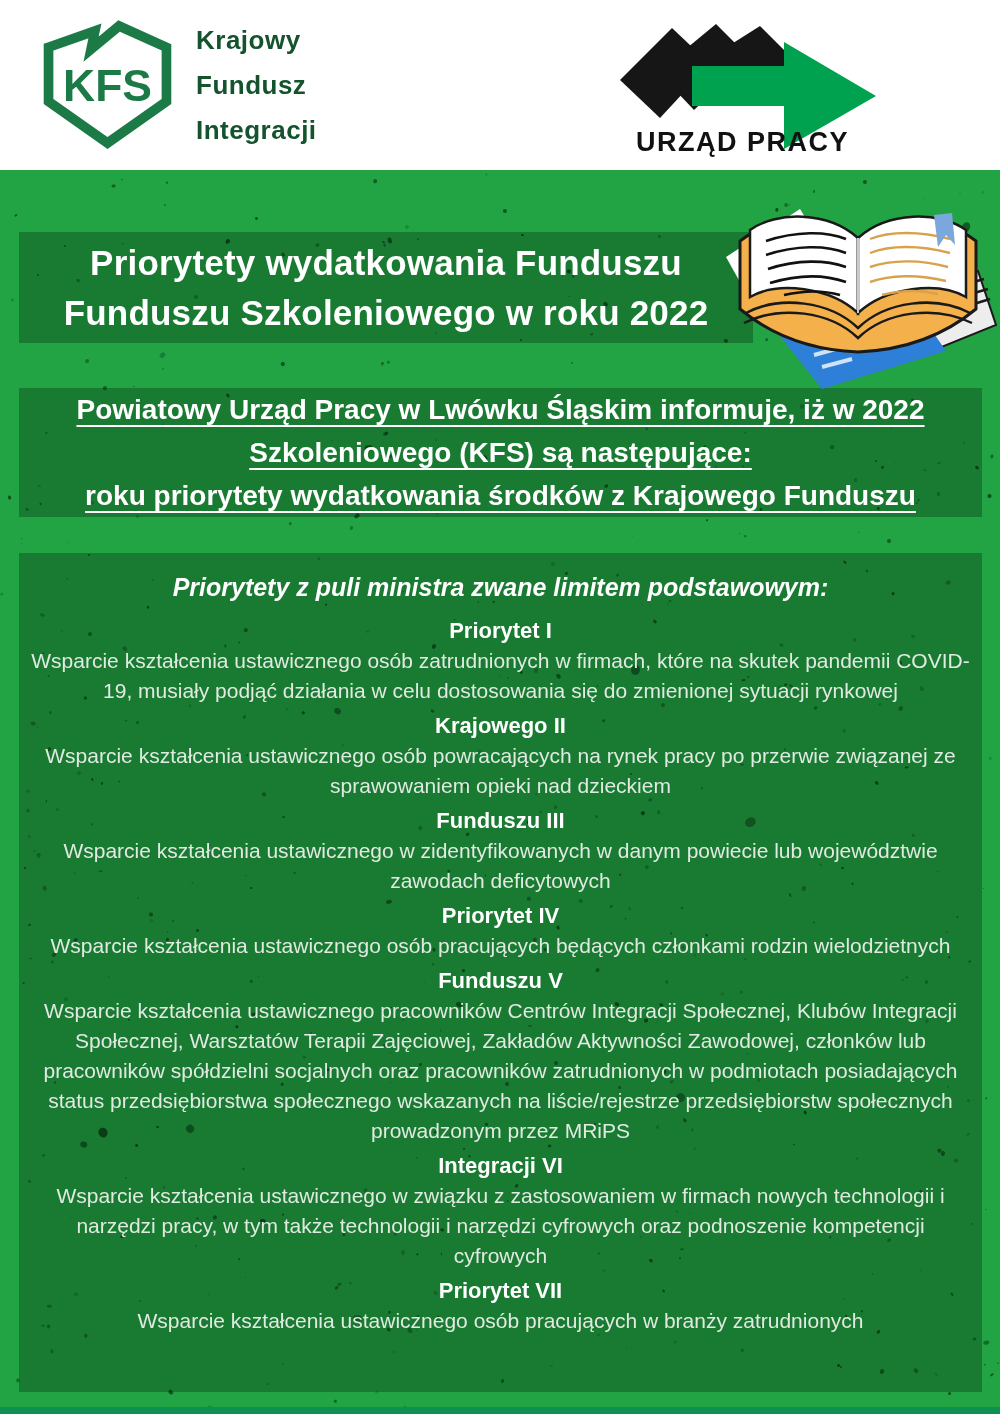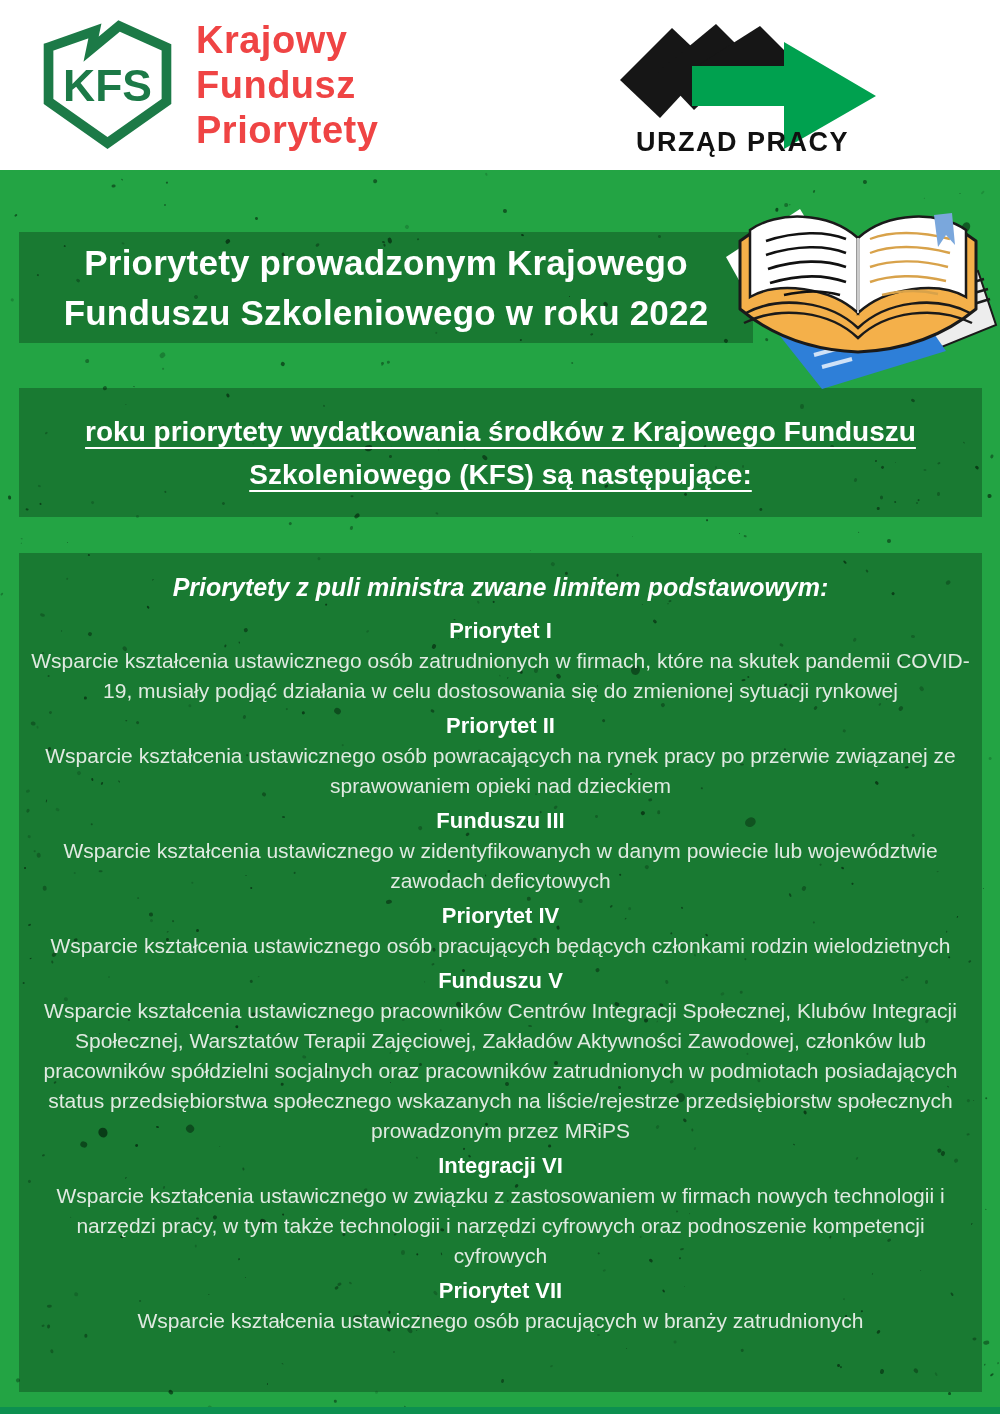--- a/index.html
+++ b/index.html
@@ -4,22 +4,22 @@
 <style>
   html,body{margin:0;padding:0;background:#555;}
   .page{
     position:relative;width:1000px;height:1414px;overflow:hidden;
     font-family:"Liberation Sans",sans-serif;background:#23a444;margin:0 auto;
   }
   
   .header{position:absolute;top:0;left:0;width:1000px;height:170px;background:#ffffff;z-index:3;}
   .kfs-logo{position:absolute;left:35px;top:14px;width:145px;height:140px;}
   .kfs-wordmark{
-    position:absolute;left:196px;top:18px;color:#ef4444;font-weight:bold;
-    font-size:38px;line-height:45px;letter-spacing:0.5px;
+    position:absolute;left:196px;top:18px;color:#14532d;font-weight:bold;
+    font-size:26px;line-height:45px;letter-spacing:0.5px;
   }
   .up-logo{position:absolute;left:608px;top:8px;width:292px;height:155px;}
   
   .green-area{position:absolute;left:0;top:170px;width:1000px;height:1244px;overflow:hidden;z-index:0;}
   .speck{position:absolute;background:#062e10;border-radius:50%;}
   
   .panel{background:rgba(0,10,2,0.27);position:absolute;z-index:1;}
   .title-panel{
     left:19px;top:232px;width:734px;height:111px;
     display:flex;flex-direction:column;justify-content:center;align-items:center;
@@ -59,21 +59,21 @@
   <div class="header">
 
     <svg class="kfs-logo" viewBox="0 0 150 140">
       <path d="M14,32 L62,15 L58,34 L87,10 L136,32 L136,88 L75,131 L14,88 Z" fill="none" stroke="#1c7a47" stroke-width="10" stroke-linejoin="miter"></path>
       <text x="75" y="88" text-anchor="middle" font-size="46" font-weight="bold" fill="#1c7a47" font-family="Liberation Sans, sans-serif">KFS</text>
     </svg>
 
     <div class="kfs-wordmark">
       <div>Krajowy</div>
       <div>Fundusz</div>
-      <div>Priorytety</div>
+      <div>Integracji</div>
     </div>
 
     <svg class="up-logo" viewBox="0 0 292 155">
       <polygon points="12,72 64,20 102,56 52,110" fill="#161616"></polygon>
       <polygon points="50,64 108,16 142,50 86,102" fill="#161616"></polygon>
       <polygon points="92,56 152,18 186,52 128,96" fill="#161616"></polygon>
       <polygon points="84,58 176,58 176,34 268,88 176,141 176,98 84,98" fill="#00a14f"></polygon>
       <text x="28" y="143" font-size="27" font-weight="bold" letter-spacing="1.5" fill="#111111" font-family="Liberation Sans, sans-serif">URZĄD PRACY</text>
     </svg>
   </div>
@@ -595,21 +595,21 @@
       <div class="speck" style="width: 3.1px; height: 1.9px; left: 28px; top: 754px; opacity: 0.58; transform: rotate(159deg);"></div>
       <div class="speck" style="width: 3.9px; height: 5.5px; left: 388px; top: 68px; opacity: 0.69; transform: rotate(162deg);"></div>
       <div class="speck" style="width: 1.9px; height: 2.4px; left: 246px; top: 584px; opacity: 0.56; transform: rotate(80deg);"></div>
       <div class="speck" style="width: 1.5px; height: 1.9px; left: 575px; top: 964px; opacity: 0.48; transform: rotate(102deg);"></div>
       <div class="speck" style="width: 1px; height: 0.8px; left: 886px; top: 529px; opacity: 0.62; transform: rotate(157deg);"></div>
       <div class="speck" style="width: 2.9px; height: 3.7px; left: 441px; top: 1058px; opacity: 0.65; transform: rotate(103deg);"></div>
       <div class="speck" style="width: 1.1px; height: 1.1px; left: 626px; top: 1178px; opacity: 0.45; transform: rotate(169deg);"></div>
     </div>
 
   <div class="panel title-panel">
-    <div class="title-line">Priorytety prowadzonym Krajowego</div>
+    <div class="title-line">Priorytety wydatkowania Funduszu</div>
     <div class="title-line">Funduszu Szkoleniowego w roku 2022</div>
   </div>
 
   <svg class="book-illustration" viewBox="0 0 282 212">
 
     <g>
       <polygon points="8,74 82,26 122,92 46,142" fill="#ffffff"></polygon>
       <path d="M22,78 L66,50" stroke="#9fc0e8" stroke-width="3" fill="none"></path>
       <path d="M28,92 L72,62" stroke="#9fc0e8" stroke-width="3" fill="none"></path>
     </g>
@@ -647,30 +647,31 @@
       <path d="M152,84 C172,77 202,76 230,84" stroke="#d8a24a" stroke-width="2.4" fill="none"></path>
       <path d="M152,99 C172,92 200,91 228,98" stroke="#d8a24a" stroke-width="2.4" fill="none"></path>
       <path d="M164,112 C184,107 204,107 220,111" stroke="#d8a24a" stroke-width="2.4" fill="none"></path>
 
       <polygon points="216,32 234,30 237,62 228,52 220,64" fill="#7aa7dc"></polygon>
       <path d="M140,55 L140,130" stroke="#cccccc" stroke-width="2" fill="none"></path>
     </g>
   </svg>
 
   <div class="panel intro-panel">
+    <div class="intro-line">Powiatowy Urząd Pracy w Lwówku Śląskim informuje, iż w 2022</div>
+    <div class="intro-line">Szkoleniowego (KFS) są następujące:</div>
     <div class="intro-line">roku priorytety wydatkowania środków z Krajowego Funduszu</div>
-    <div class="intro-line">Szkoleniowego (KFS) są następujące:</div>
   </div>
 
   <div class="panel content-panel">
     <div class="section-heading">Priorytety z puli ministra zwane limitem podstawowym:</div>
     <div id="priority-list">
         <div class="priority-label">Priorytet I</div>
         <div class="priority-text">Wsparcie kształcenia ustawicznego osób zatrudnionych w firmach, które na skutek pandemii COVID-19, musiały podjąć działania w celu dostosowania się do zmienionej sytuacji rynkowej</div>
-        <div class="priority-label">Priorytet II</div>
+        <div class="priority-label">Krajowego II</div>
         <div class="priority-text">Wsparcie kształcenia ustawicznego osób powracających na rynek pracy po przerwie związanej ze sprawowaniem opieki nad dzieckiem</div>
         <div class="priority-label">Funduszu III</div>
         <div class="priority-text">Wsparcie kształcenia ustawicznego w zidentyfikowanych w danym powiecie lub województwie zawodach deficytowych</div>
         <div class="priority-label">Priorytet IV</div>
         <div class="priority-text">Wsparcie kształcenia ustawicznego osób pracujących będących członkami rodzin wielodzietnych</div>
         <div class="priority-label">Funduszu V</div>
         <div class="priority-text">Wsparcie kształcenia ustawicznego pracowników Centrów Integracji Społecznej, Klubów Integracji Społecznej, Warsztatów Terapii Zajęciowej, Zakładów Aktywności Zawodowej, członków lub pracowników spółdzielni socjalnych oraz pracowników zatrudnionych w podmiotach posiadających status przedsiębiorstwa społecznego wskazanych na liście/rejestrze przedsiębiorstw społecznych prowadzonym przez MRiPS</div>
         <div class="priority-label">Integracji VI</div>
         <div class="priority-text">Wsparcie kształcenia ustawicznego w związku z zastosowaniem w firmach nowych technologii i narzędzi pracy, w tym także technologii i narzędzi cyfrowych oraz podnoszenie kompetencji cyfrowych</div>
         <div class="priority-label">Priorytet VII</div>

